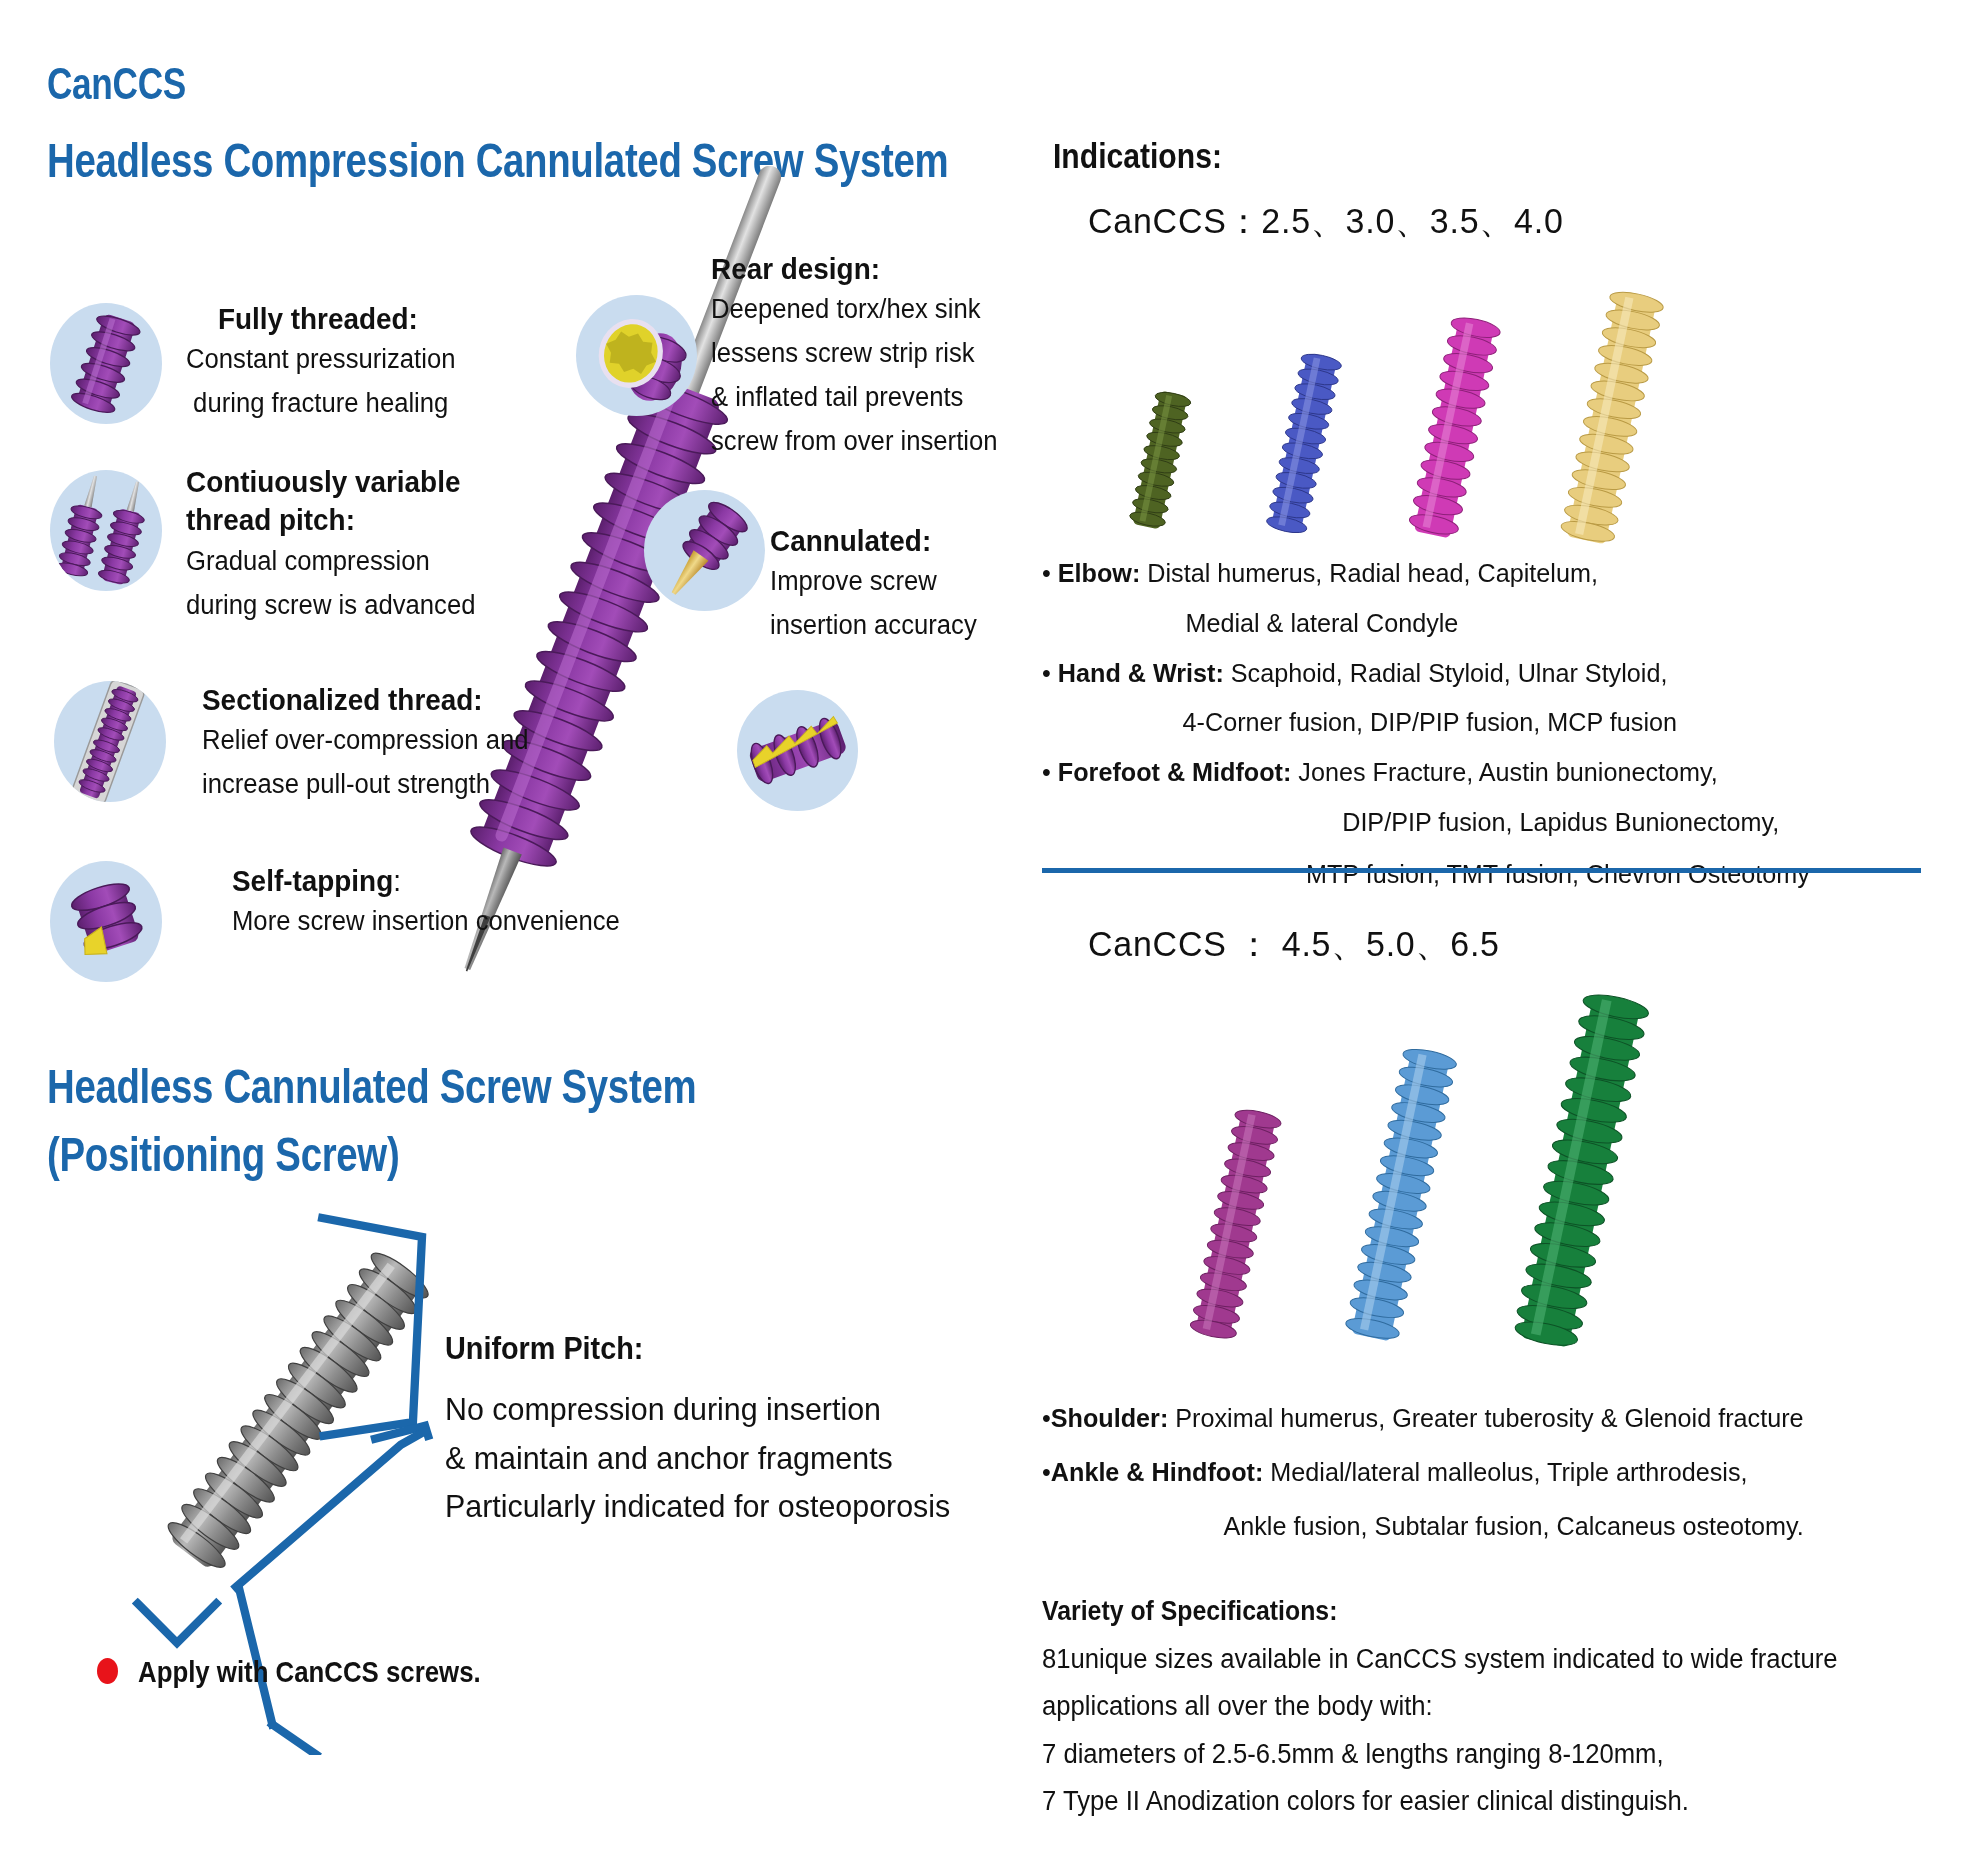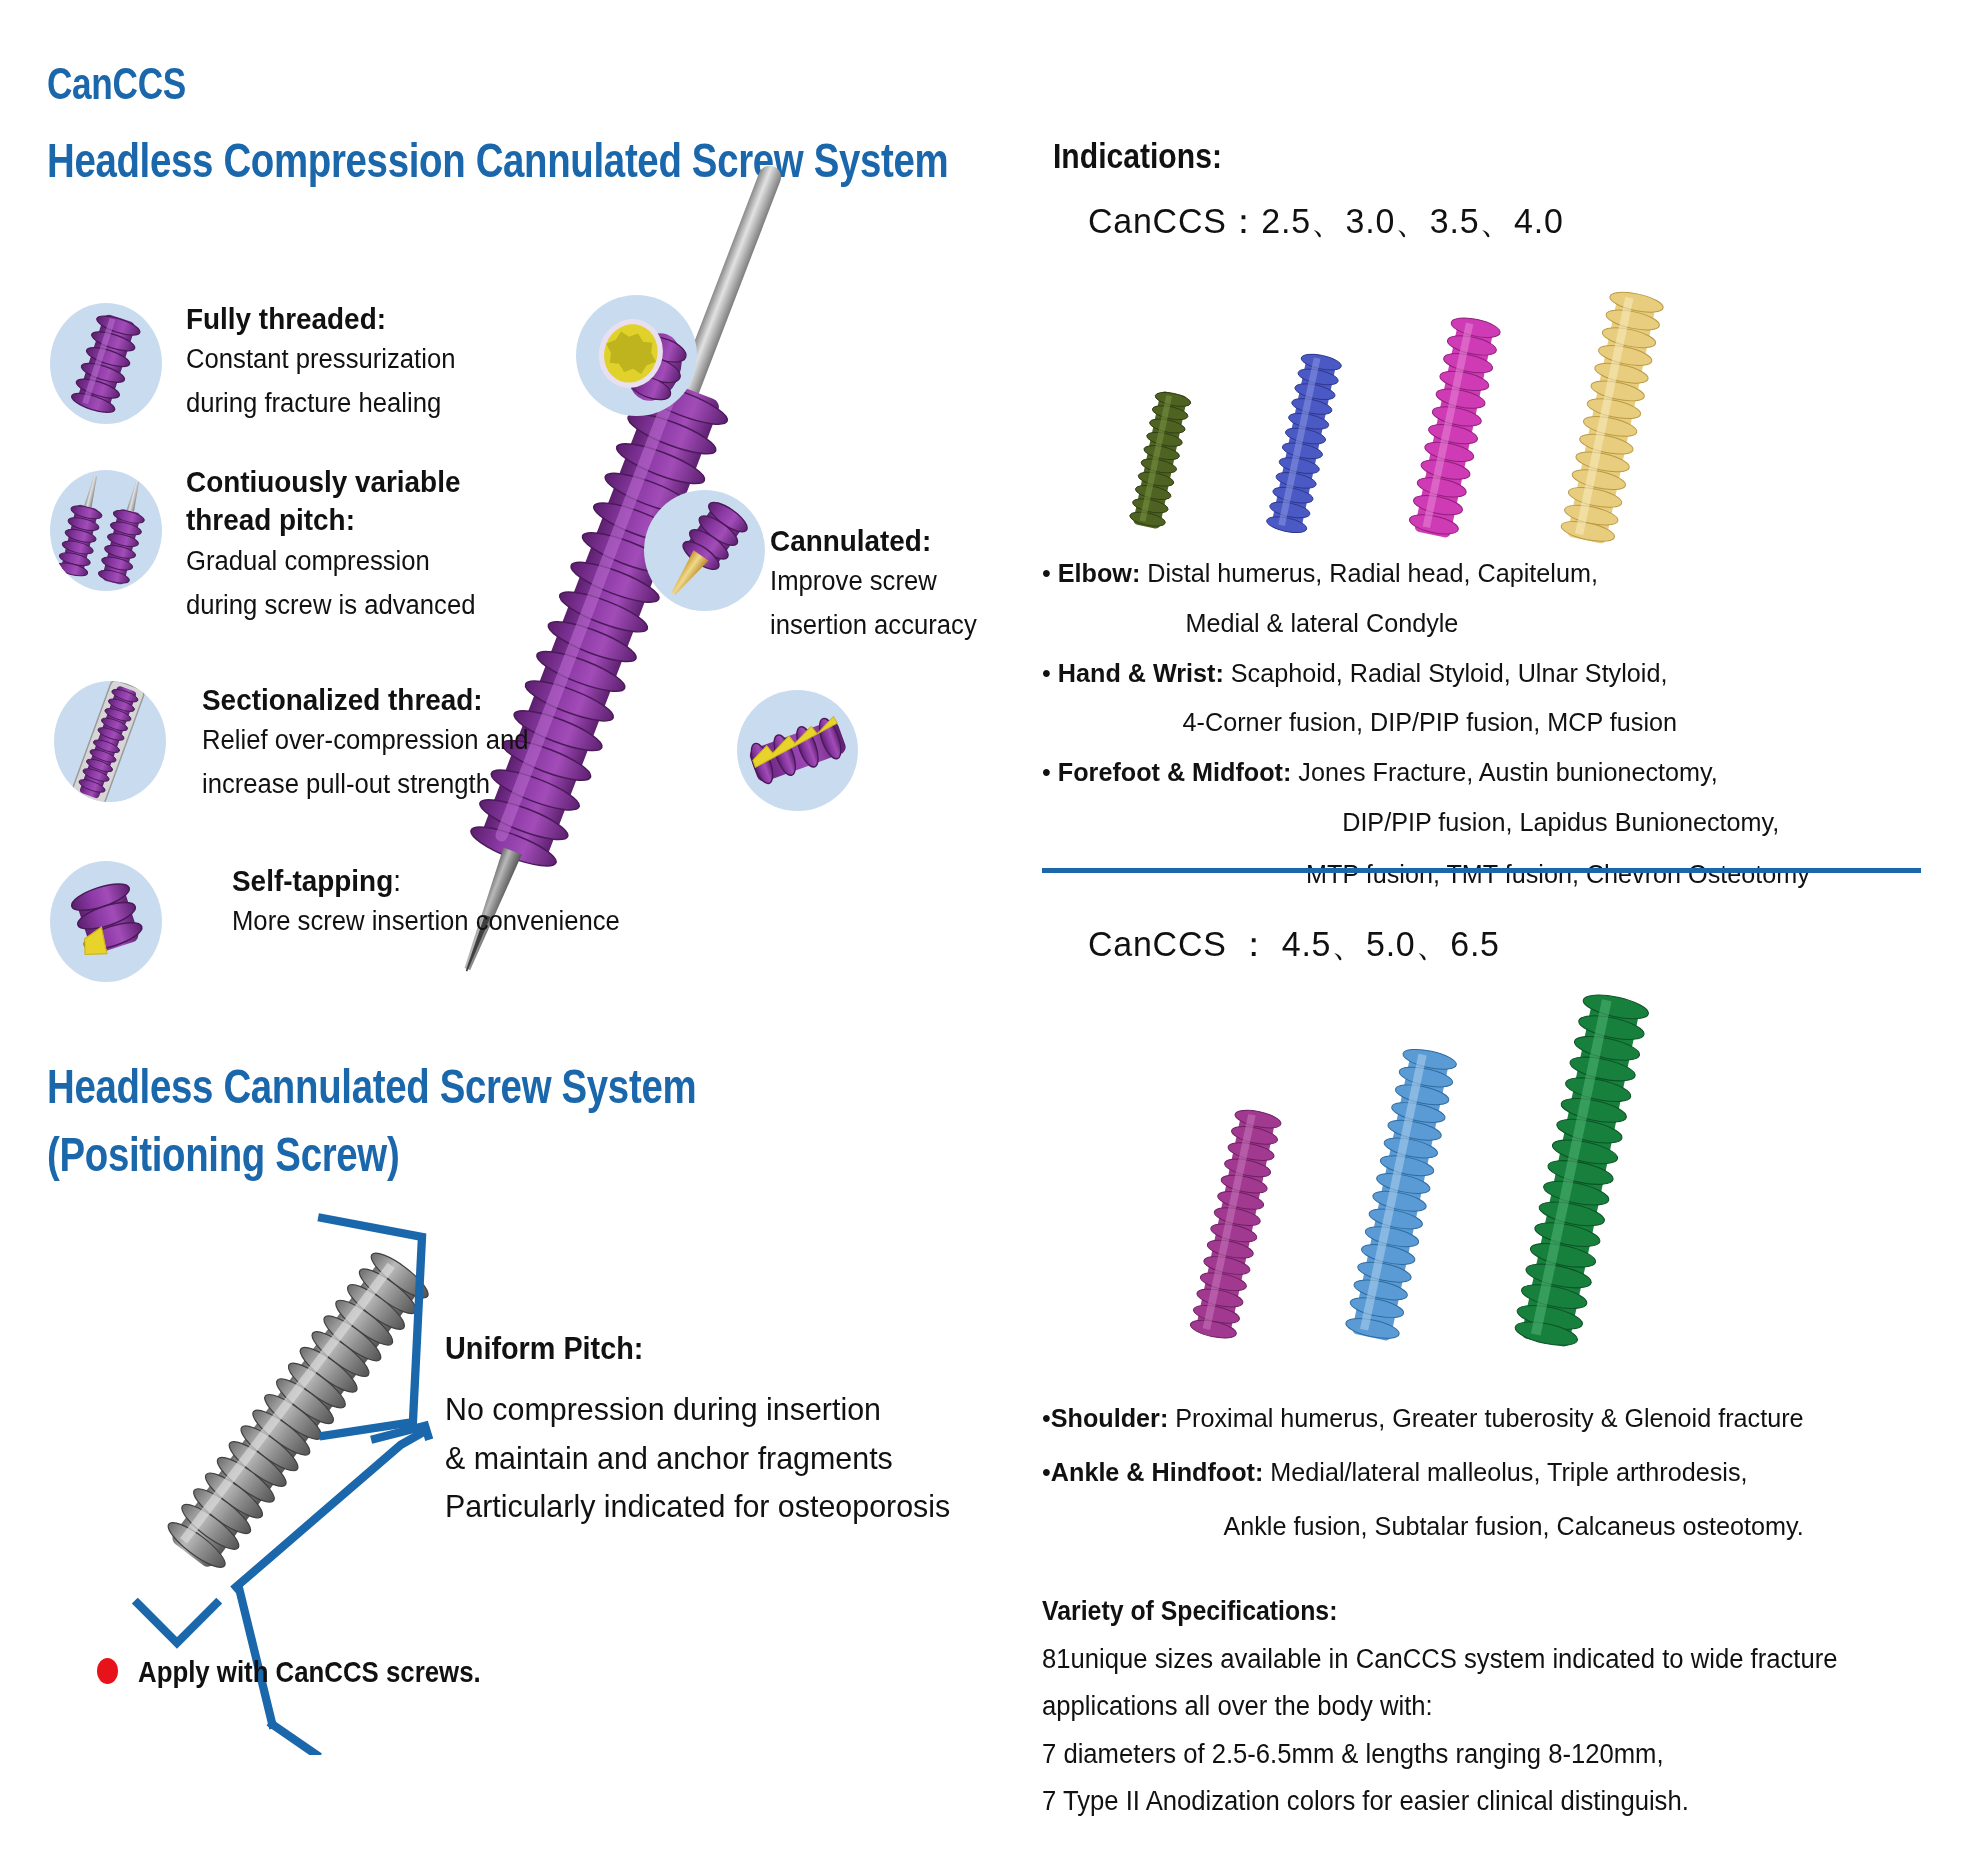--- a/index.html
+++ b/index.html
@@ -201,21 +201,21 @@
           <ellipse cx="70" cy="44" rx="30" ry="9"></ellipse>
           <ellipse cx="70" cy="66" rx="30" ry="9"></ellipse>
           <ellipse cx="70" cy="88" rx="30" ry="9"></ellipse>
           <ellipse cx="70" cy="110" rx="30" ry="9"></ellipse>
           <ellipse cx="70" cy="130" rx="30" ry="9"></ellipse>
         </g>
         <rect x="56" y="16" width="8" height="118" fill="#c077d6" opacity="0.5"></rect>
       </g>
     </svg>
   </div>
-  <div class="feat" style="left:186px; top:300px;">
+  <div class="feat" style="left:186px; top:300px;text-align:center;">
     <div class="ttl">Fully threaded:</div>
     <div class="body">Constant pressurization</div>
     <div class="body">during fracture healing</div>
   </div>
 
   <div class="badge" style="left:50px; top:470px; width:112px; height:121px;">
     <svg width="106" height="113" viewBox="0 0 140 150">
       <g transform="rotate(14 70 75)">
         <rect x="24" y="50" width="30" height="90" rx="6" fill="url(#gPurple)"></rect>
         <g fill="url(#gPurple)" stroke="#4a1a59" stroke-width="1.3">
@@ -298,20 +298,27 @@
         <g fill="url(#gPurple)" stroke="#4a1a59" stroke-width="1.6">
           <ellipse cx="112" cy="60" rx="30" ry="14"></ellipse>
           <ellipse cx="114" cy="88" rx="30" ry="14"></ellipse>
           <ellipse cx="112" cy="114" rx="28" ry="13"></ellipse>
         </g>
         <ellipse cx="72" cy="80" rx="42" ry="46" fill="#e8e0f0"></ellipse>
         <ellipse cx="72" cy="80" rx="35" ry="39" fill="#e0d22a"></ellipse>
         <path d="M72 52 l10 8 12 -3 3 13 10 9 -10 9 -3 13 -12 -3 -10 8 -10 -8 -12 3 -3 -13 -10 -9 10 -9 3 -13 12 3 z" fill="#b9ae1c" opacity="0.85"></path>
       </g>
     </svg>
+  </div>
+  <div class="feat" style="left:711px; top:250px;">
+    <div class="ttl">Rear design:</div>
+    <div class="body">Deepened torx/hex sink</div>
+    <div class="body">lessens screw strip risk</div>
+    <div class="body">&amp; inflated tail prevents</div>
+    <div class="body">screw from over insertion</div>
   </div>
 
   <div class="badge" style="left:644px; top:490px; width:121px; height:121px;">
     <svg width="121" height="121" viewBox="0 0 160 160">
       <g transform="rotate(35 80 80)">
         <rect x="56" y="18" width="48" height="72" rx="8" fill="url(#gPurple)"></rect>
         <g fill="url(#gPurple)" stroke="#4a1a59" stroke-width="1.8">
           <ellipse cx="80" cy="26" rx="30" ry="11"></ellipse>
           <ellipse cx="80" cy="48" rx="30" ry="11"></ellipse>
           <ellipse cx="80" cy="70" rx="30" ry="11"></ellipse>

